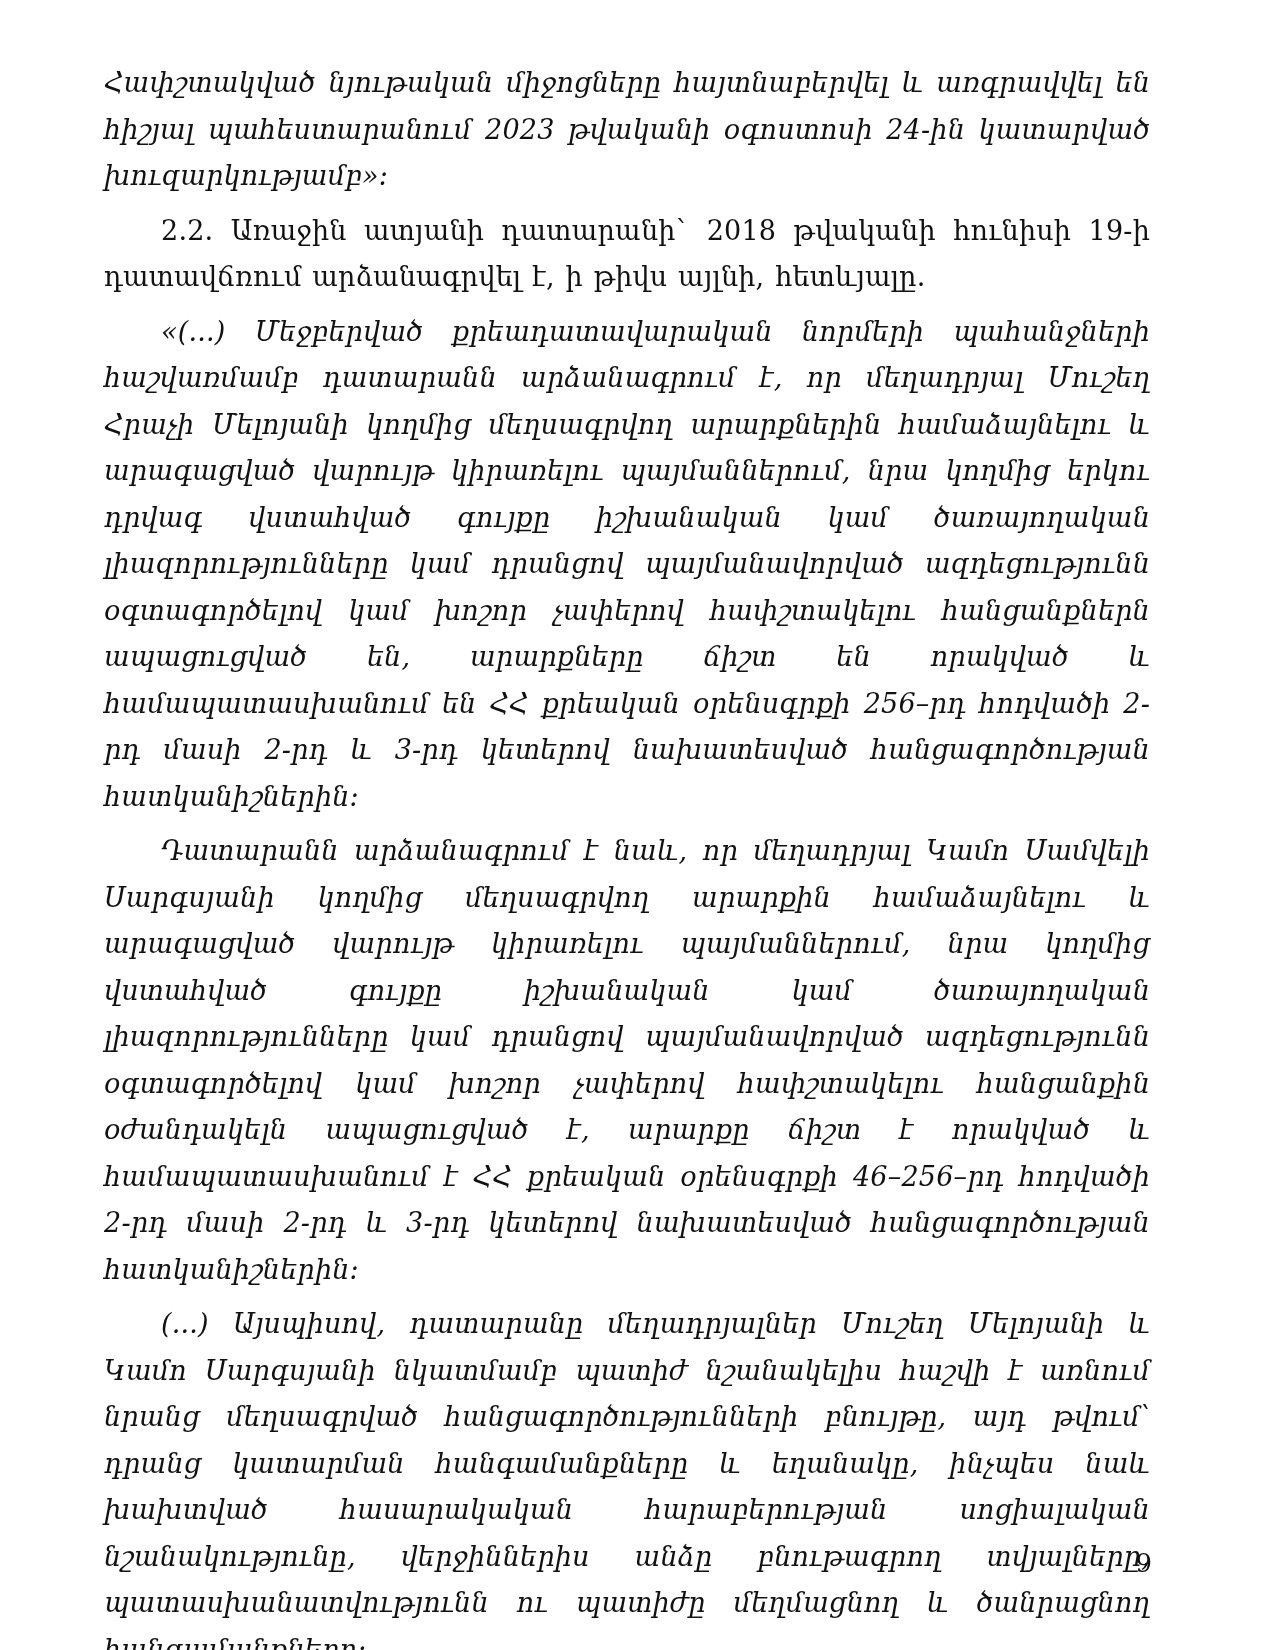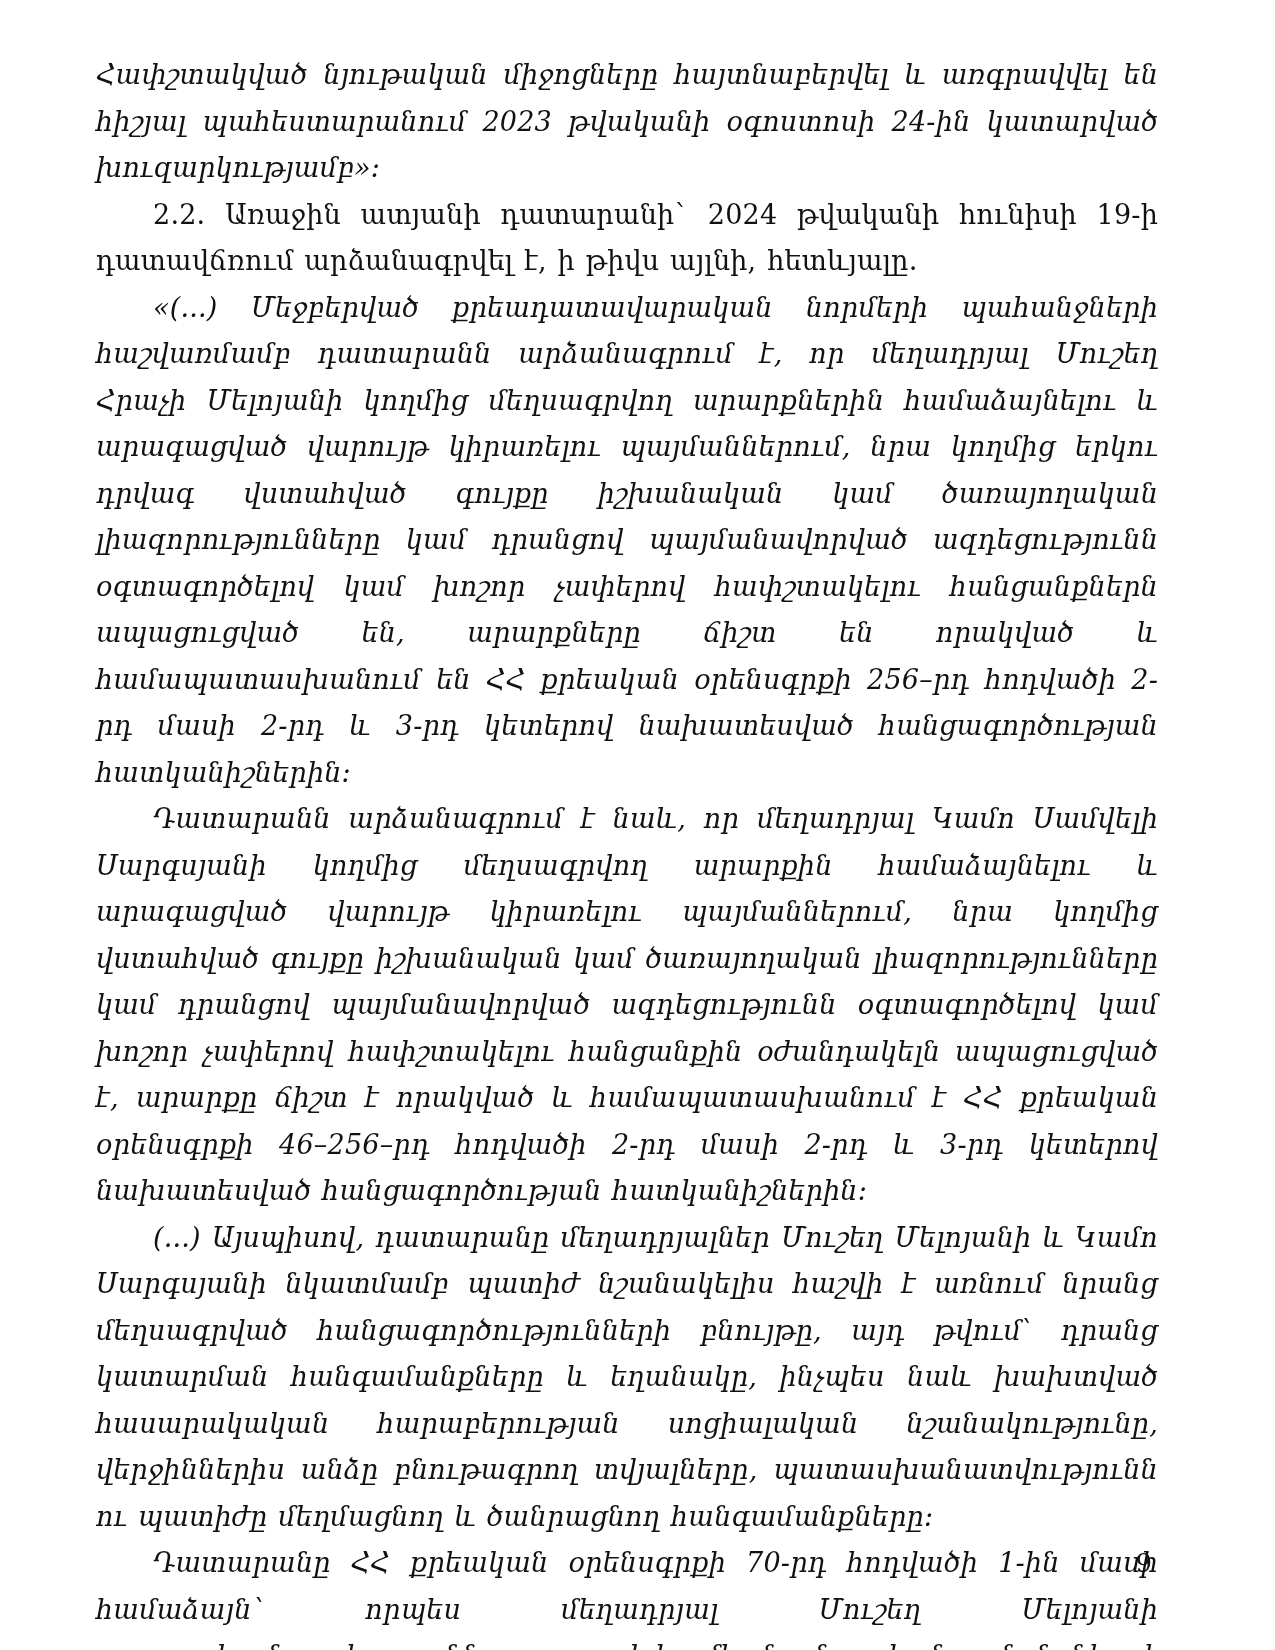--- a/index.html
+++ b/index.html
@@ -17,21 +17,21 @@
     overflow: hidden;
     box-sizing: border-box;
   }
   .content {
     position: absolute;
     top: 52px;
     left: 96px;
     width: 1062px;
   }
   .para {
-    margin: 0;
+    margin: 8px;
     font-size: 27px;
     line-height: 46.5px;
     text-align: justify;
     text-indent: 57px;
     letter-spacing: 0.2px;
     word-spacing: 2px;
   }
   .para.no-indent {
     text-indent: 0;
   }
@@ -50,21 +50,21 @@
     color: #111111;
     font-family: "DejaVu Serif", "DejaVu Sans", serif;
   }
 </style>
 </head>
 <body>
 
 <div class="page">
   <div class="content">
     <p class="para quoted no-indent">Հափշտակված նյութական միջոցները հայտնաբերվել և առգրավվել են հիշյալ պահեստարանում 2023 թվականի օգոստոսի 24-ին կատարված խուզարկությամբ»:</p>
-    <p class="para upright">2.2. Առաջին ատյանի դատարանի` 2024 թվականի հունիսի 19-ի դատավճռում արձանագրվել է, ի թիվս այլնի, հետևյալը.</p>
+    <p class="para upright">2.2. Առաջին ատյանի դատարանի` 2018 թվականի հունիսի 19-ի դատավճռում արձանագրվել է, ի թիվս այլնի, հետևյալը.</p>
     <p class="para quoted">«(...) Մեջբերված քրեադատավարական նորմերի պահանջների հաշվառմամբ դատարանն արձանագրում է, որ մեղադրյալ Մուշեղ Հրաչի Մելոյանի կողմից մեղսագրվող արարքներին համաձայնելու և արագացված վարույթ կիրառելու պայմաններում, նրա կողմից երկու դրվագ վստահված գույքը իշխանական կամ ծառայողական լիազորությունները կամ դրանցով պայմանավորված ազդեցությունն օգտագործելով կամ խոշոր չափերով հափշտակելու հանցանքներն ապացուցված են, արարքները ճիշտ են որակված և համապատասխանում են ՀՀ քրեական օրենսգրքի 256–րդ հոդվածի 2-րդ մասի 2-րդ և 3-րդ կետերով նախատեսված հանցագործության հատկանիշներին:</p>
     <p class="para quoted">Դատարանն արձանագրում է նաև, որ մեղադրյալ Կամո Սամվելի Սարգսյանի կողմից մեղսագրվող արարքին համաձայնելու և արագացված վարույթ կիրառելու պայմաններում, նրա կողմից վստահված գույքը իշխանական կամ ծառայողական լիազորությունները կամ դրանցով պայմանավորված ազդեցությունն օգտագործելով կամ խոշոր չափերով հափշտակելու հանցանքին օժանդակելն ապացուցված է, արարքը ճիշտ է որակված և համապատասխանում է ՀՀ քրեական օրենսգրքի 46–256–րդ հոդվածի 2-րդ մասի 2-րդ և 3-րդ կետերով նախատեսված հանցագործության հատկանիշներին:</p>
     <p class="para quoted">(...) Այսպիսով, դատարանը մեղադրյալներ Մուշեղ Մելոյանի և Կամո Սարգսյանի նկատմամբ պատիժ նշանակելիս հաշվի է առնում նրանց մեղսագրված հանցագործությունների բնույթը, այդ թվում՝ դրանց կատարման հանգամանքները և եղանակը, ինչպես նաև խախտված հասարակական հարաբերության սոցիալական նշանակությունը, վերջիններիս անձը բնութագրող տվյալները, պատասխանատվությունն ու պատիժը մեղմացնող և ծանրացնող հանգամանքները:</p>
     <p class="para quoted">Դատարանը ՀՀ քրեական օրենսգրքի 70-րդ հոդվածի 1-ին մասի համաձայն` որպես մեղադրյալ Մուշեղ Մելոյանի պատասխանատվությունն ու պատիժը մեղմացնող հանգամանքներ է դիտում պատիժ նշանակելու պահին հանցանք կատարած անձի խնամքին երկու անչափահաս երեխաների առկայությունը, հանցագործության հետևանքով պատճառված վնասը կամովին հատուցելը:</p>
 
   </div>
   <div class="page-number">9</div>
 </div>
 
 </body></html>

